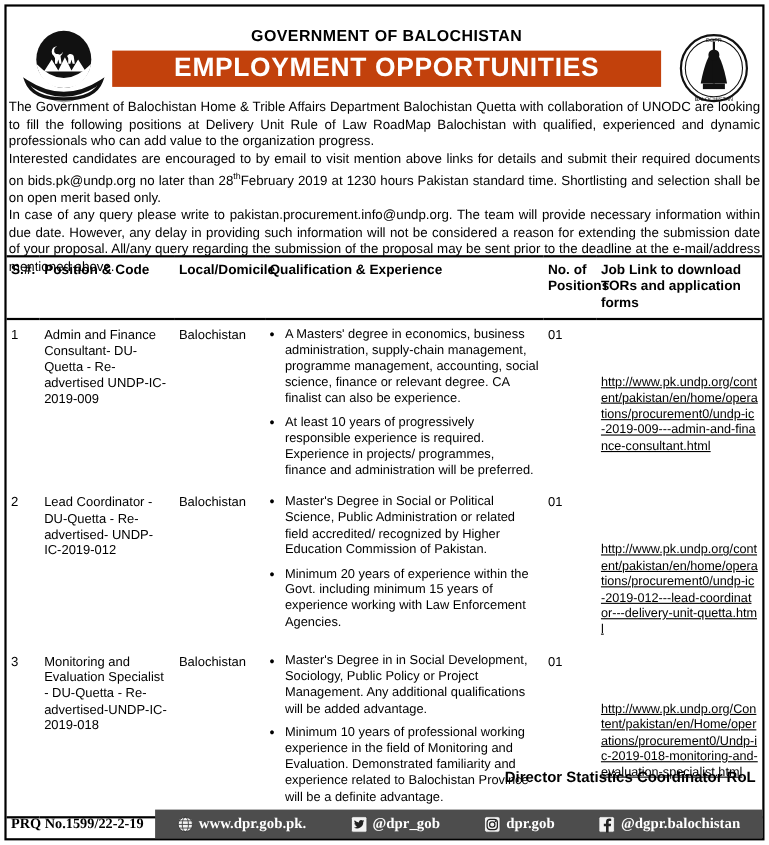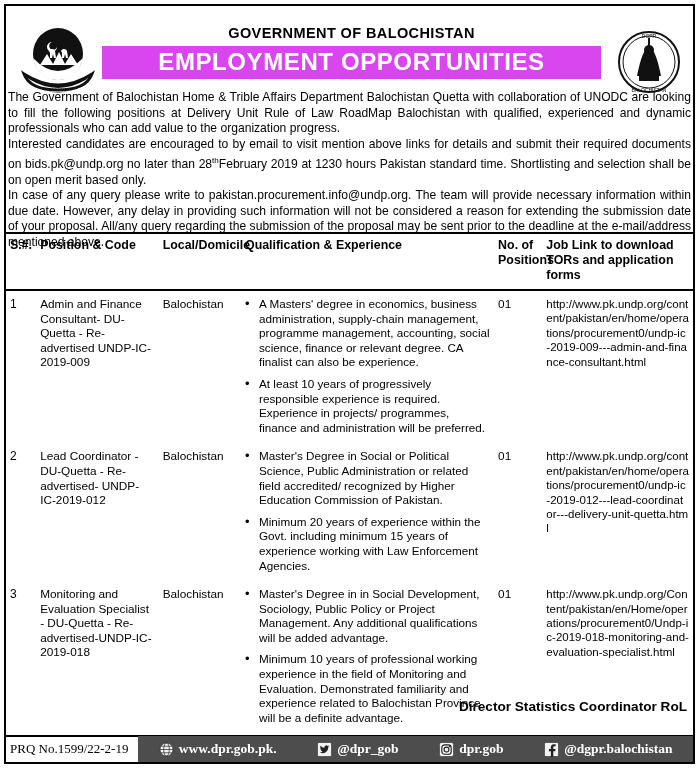--- a/index.html
+++ b/index.html
@@ -60,21 +60,21 @@
   }
   .gov-line1, .gov-line2 {
     text-align: center;
     font-weight: bold;
     font-size: 14.5px;
     letter-spacing: 0.4px;
     line-height: 19px;
   }
   .banner {
     margin-top: 3px;
-    background: #d946ef;
+    background: #c2410c;
     color: #ffffff;
     text-align: center;
     font-weight: bold;
     font-size: 24px;
     letter-spacing: 0.6px;
     padding: 3px 0 4px 0;
     line-height: 26px;
   }
 
   
@@ -153,23 +153,25 @@
   ul.quals li .bullet {
     position: absolute;
     left: -14px;
     top: 0px;
     font-size: 13px;
     line-height: 14.6px;
   }
   .joblink {
     font-size: 11.5px;
     line-height: 14.4px;
+    text-decoration: underline;
     word-break: break-all;
     display: block;
     color: #000;
+    margin-top: 44px;
   }
 
   
   .signature {
     position: absolute;
     right: 12px;
     top: 698px;
     text-align: right;
     font-weight: bold;
     font-size: 13.6px;
@@ -180,21 +182,21 @@
   .footer {
     position: absolute;
     left: 6px;
     bottom: 6px;
     width: 687px;
     height: 26px;
     display: flex;
     align-items: center;
   }
   .prq {
-    font-weight: normal;
+    font-weight: bold;
     font-size: 13px;
     white-space: nowrap;
     padding-left: 4px;
     padding-right: 10px;
     font-family: "Liberation Serif", serif;
   }
   .social-bar {
     flex: 1;
     background: #4d4d4d;
     color: #ffffff;

